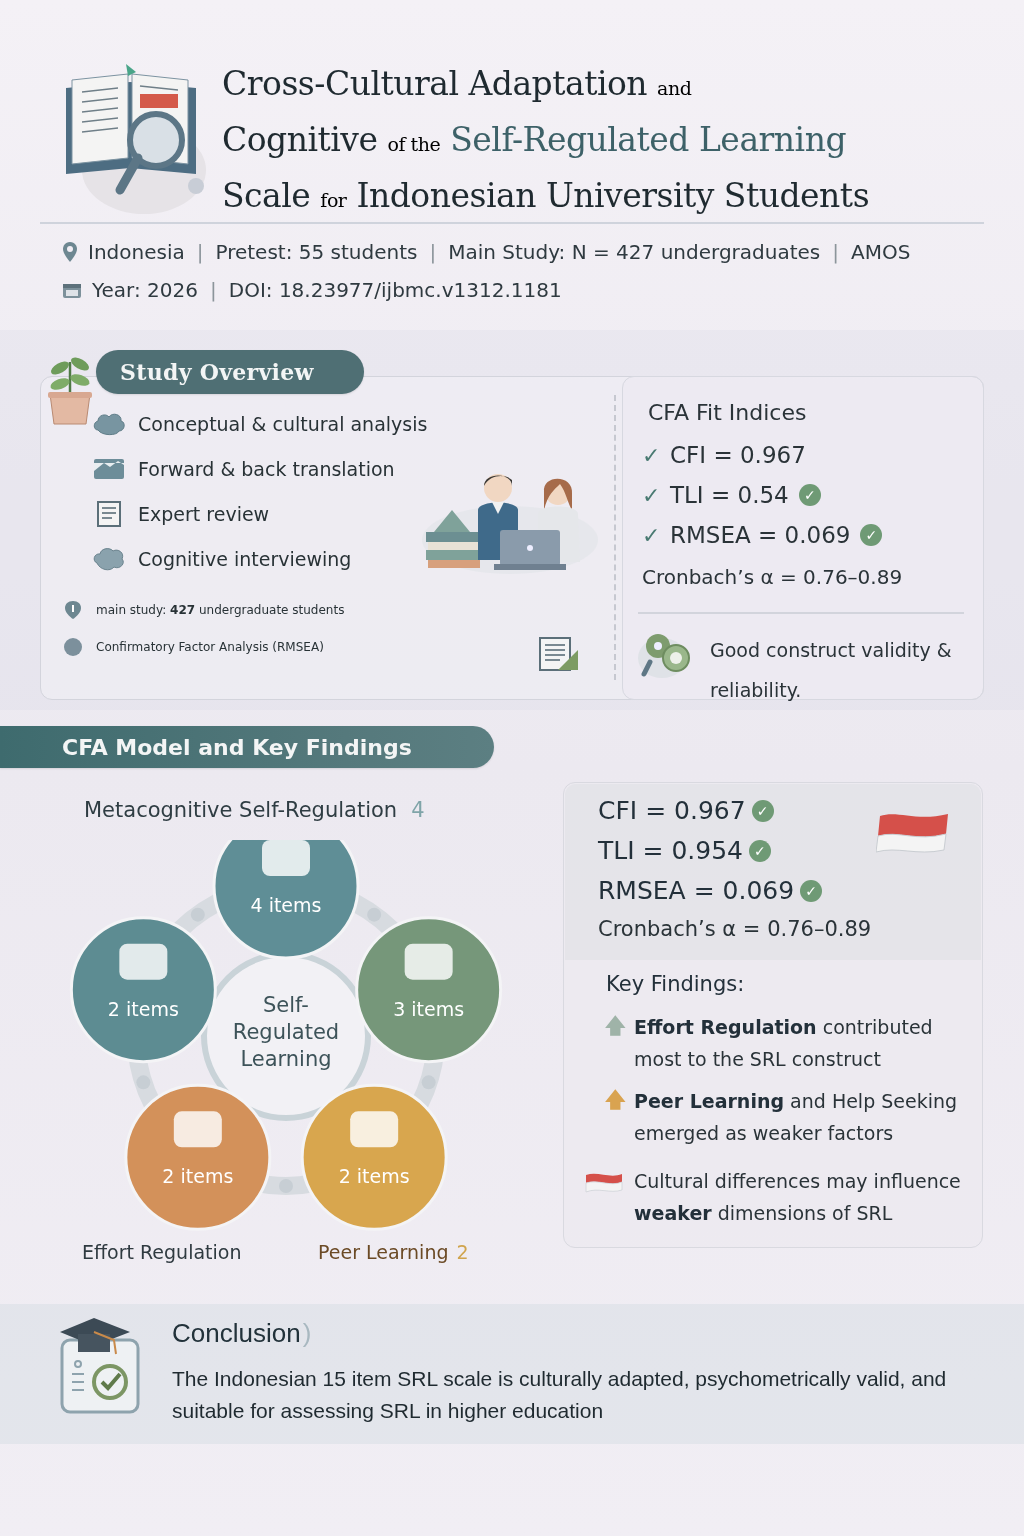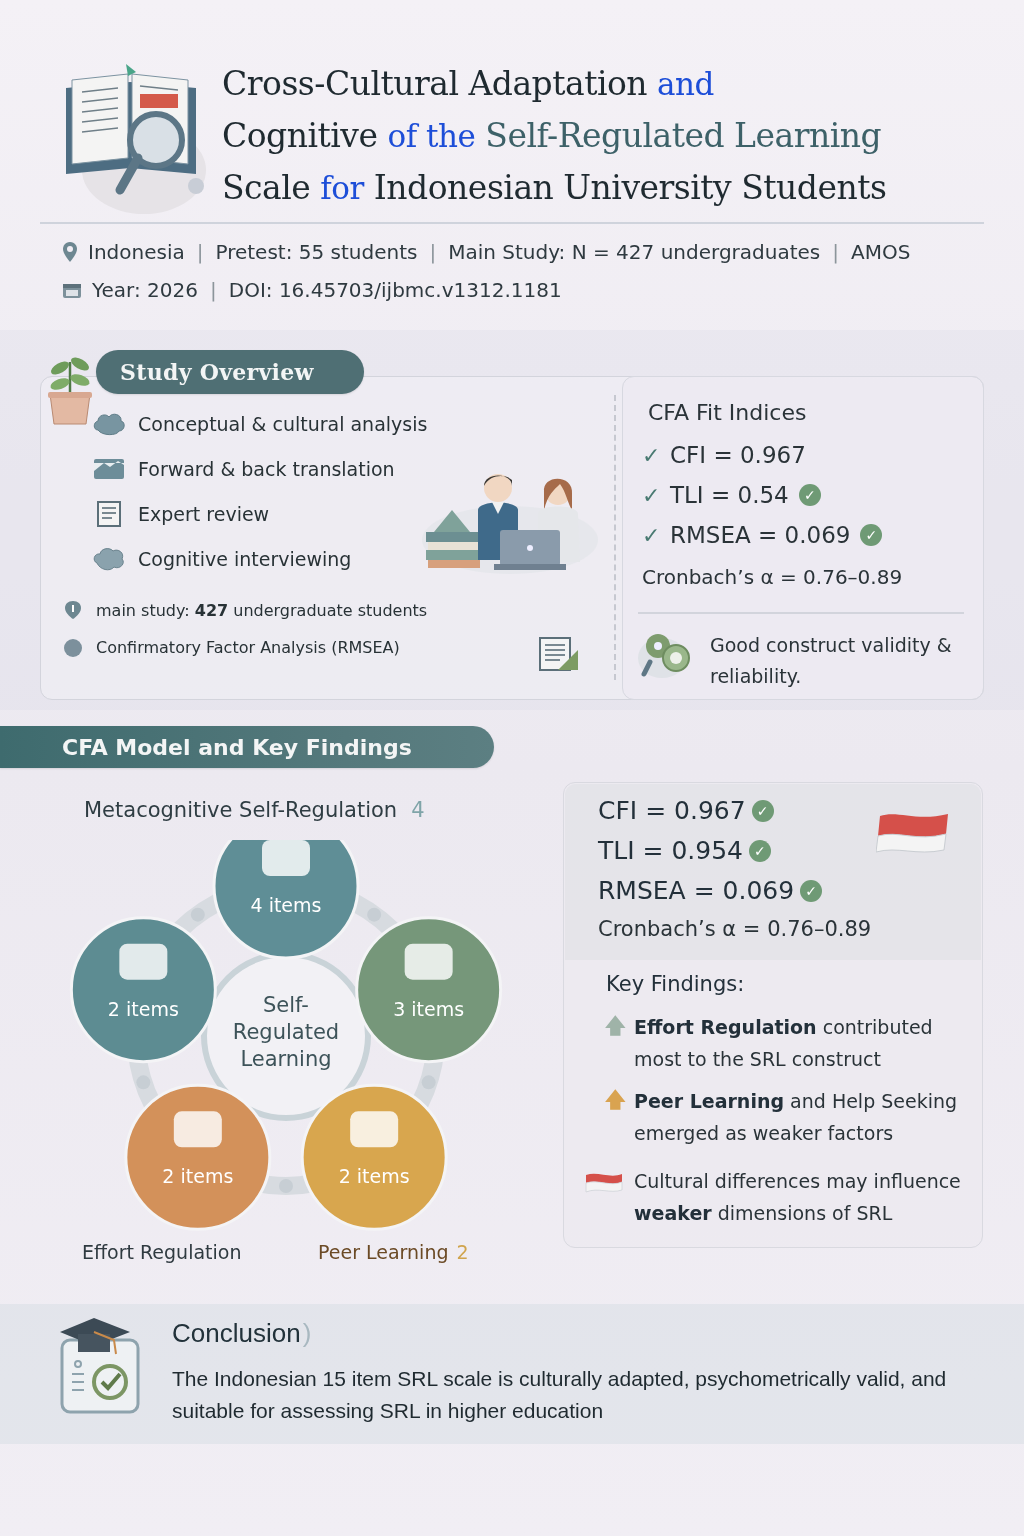--- a/index.html
+++ b/index.html
@@ -11,57 +11,57 @@
     font-family: "DejaVu Sans", sans-serif;
     color: #2a3338;
     overflow: hidden;
   }
   .abs { position: absolute; }
 
   
   .hero-icon { left: 52px; top: 58px; width: 160px; height: 160px; }
   .title { left: 222px; top: 58px; width: 790px; font-family: "DejaVu Serif", serif; color: #1f2a30; }
   .title-line { font-size: 33px; line-height: 51px; letter-spacing: -0.5px; white-space: nowrap; }
-  .title-line .small { font-size: 31px; color: #1d4ed8; }
+  .title-line .small { font-size: 19px; color: #000000; }
   .title-line .accent { color: #3d6168; }
   .hdr-rule { left: 40px; top: 222px; width: 944px; height: 2px; background: #cfd3dc; }
   .meta { left: 62px; font-size: 20px; color: #2f3a40; white-space: nowrap; display: flex; align-items: center; gap: 10px; }
   .meta .sep { color: #8c959b; margin: 0 2px; }
   .meta-1 { top: 240px; }
   .meta-2 { top: 278px; }
   .ico-pin { width: 16px; height: 22px; }
   .ico-cal { width: 20px; height: 18px; }
 
   
   .ov-band { left: 0; top: 330px; width: 1024px; height: 380px; background: rgba(222,222,232,0.35); }
   .ov-card { left: 40px; top: 376px; width: 944px; height: 324px; border: 1.5px solid #d3d4dc; border-radius: 12px; background: rgba(242,240,245,0.6); }
   .pill { background: #4f6f74; color: #f3f5f5; font-weight: bold; border-radius: 22px; display: flex; align-items: center; padding: 0 24px; white-space: nowrap; box-shadow: 0 1px 2px rgba(0,0,0,0.1); }
   .pill-overview { left: 96px; top: 350px; width: 268px; height: 44px; font-size: 22px; font-family: "DejaVu Serif", serif; letter-spacing: 0.3px; }
   .plant { left: 44px; top: 344px; width: 52px; height: 84px; }
 
   .step { left: 92px; display: flex; align-items: center; gap: 12px; font-size: 19px; color: #283236; white-space: nowrap; }
   .step .ic { width: 34px; height: 28px; display: inline-block; }
   .step-1 { top: 410px; } .step-2 { top: 455px; } .step-3 { top: 500px; } .step-4 { top: 545px; justify-content: space-between; }
-  .bullet { left: 64px; display: flex; align-items: center; gap: 14px; font-size: 16px; color: #283236; white-space: nowrap; }
+  .bullet { left: 64px; display: flex; align-items: center; gap: 14px; font-size: 12px; color: #283236; white-space: nowrap; }
   .bullet-1 { top: 600px; } .bullet-2 { top: 638px; }
   .bullet b { font-weight: bold; }
   .dot { width: 18px; height: 18px; border-radius: 50%; background: #7c909c; display: inline-block; }
   .doc-ic { left: 538px; top: 636px; width: 42px; height: 36px; }
   .people { left: 420px; top: 470px; width: 180px; height: 110px; }
   .vdash { left: 614px; top: 395px; width: 0; height: 285px; border-left: 2px dashed #c6c8d0; }
 
   .fit-card { left: 622px; top: 376px; width: 362px; height: 324px; border-radius: 12px; background: rgba(236,234,241,0.6); border: 1.5px solid #d7d8e0; }
   .fit-title { left: 648px; top: 400px; font-size: 22px; color: #2a3338; white-space: nowrap; }
   .fit-row { left: 642px; font-size: 23px; color: #2a3338; white-space: nowrap; display: flex; align-items: center; gap: 4px; }
   .fit-row .chk { color: #4a7a72; font-size: 22px; width: 24px; }
   .fit-row-1 { top: 442px; } .fit-row-2 { top: 482px; } .fit-row-3 { top: 522px; }
   .alpha-row { left: 642px; top: 565px; font-size: 20px; color: #2a3338; white-space: nowrap; }
   .fit-rule { left: 638px; top: 612px; width: 326px; height: 2px; background: #d2d4dc; }
   .valid-ic { left: 636px; top: 628px; width: 62px; height: 54px; }
-  .valid-text { left: 710px; top: 630px; width: 270px; font-size: 19px; line-height: 31px; color: #2a3338; }
+  .valid-text { left: 710px; top: 630px; width: 270px; font-size: 19px; line-height: 40px; color: #2a3338; }
   .gc { width: 22px; height: 22px; border-radius: 50%; background: #6f9a75; display: inline-flex; align-items: center; justify-content: center; color: #fff; font-size: 14px; margin-left: 6px; }
 
   
   .pill-cfa { left: 0; top: 726px; width: 494px; height: 42px; font-size: 22px; padding-left: 62px; border-radius: 0 22px 22px 0; background: linear-gradient(90deg,#3e6b6e,#55797c 70%,#5c7f82); }
   .meta-label { left: 84px; top: 798px; font-size: 21px; color: #2f3d43; white-space: nowrap; }
   .meta-label .n { color: #7fa4a8; margin-left: 14px; }
   .model { left: 40px; top: 840px; width: 500px; height: 400px; }
   .node-label { font-size: 19px; color: #fff; font-family: "DejaVu Sans", sans-serif; }
   .center-text { font-family: "DejaVu Sans", sans-serif; font-size: 21px; fill: #3d5359; }
   .lbl-effort { left: 82px; top: 1241px; font-size: 19px; color: #2f3a40; white-space: nowrap; }
@@ -133,21 +133,21 @@
   <span>AMOS</span>
 </div>
 <div class="abs meta meta-2">
   <svg class="ico-cal" viewBox="0 0 20 18">
       <rect x="1" y="3" width="18" height="14" rx="2" fill="#7d919b"></rect>
       <rect x="1" y="3" width="18" height="4" fill="#5d717b"></rect>
       <rect x="4" y="9" width="12" height="6" fill="#dfe3e8"></rect>
     </svg>
   <span>Year: 2026</span>
   <span class="sep">|</span>
-  <span>DOI: 16.45703/ijbmc.v1312.1181</span>
+  <span>DOI: 18.23977/ijbmc.v1312.1181</span>
 </div>
 
 <div class="abs ov-band"></div>
 <div class="abs ov-card"></div>
 <div class="abs fit-card"></div>
 <div class="abs vdash"></div>
 
 <svg class="abs plant" viewBox="0 0 52 84">
   <path d="M26 50 C26 38 26 28 26 18" stroke="#4f7a45" stroke-width="2.5" fill="none"></path>
   <ellipse cx="16" cy="24" rx="10" ry="5" fill="#6e9c5b" transform="rotate(-30 16 24)"></ellipse>

